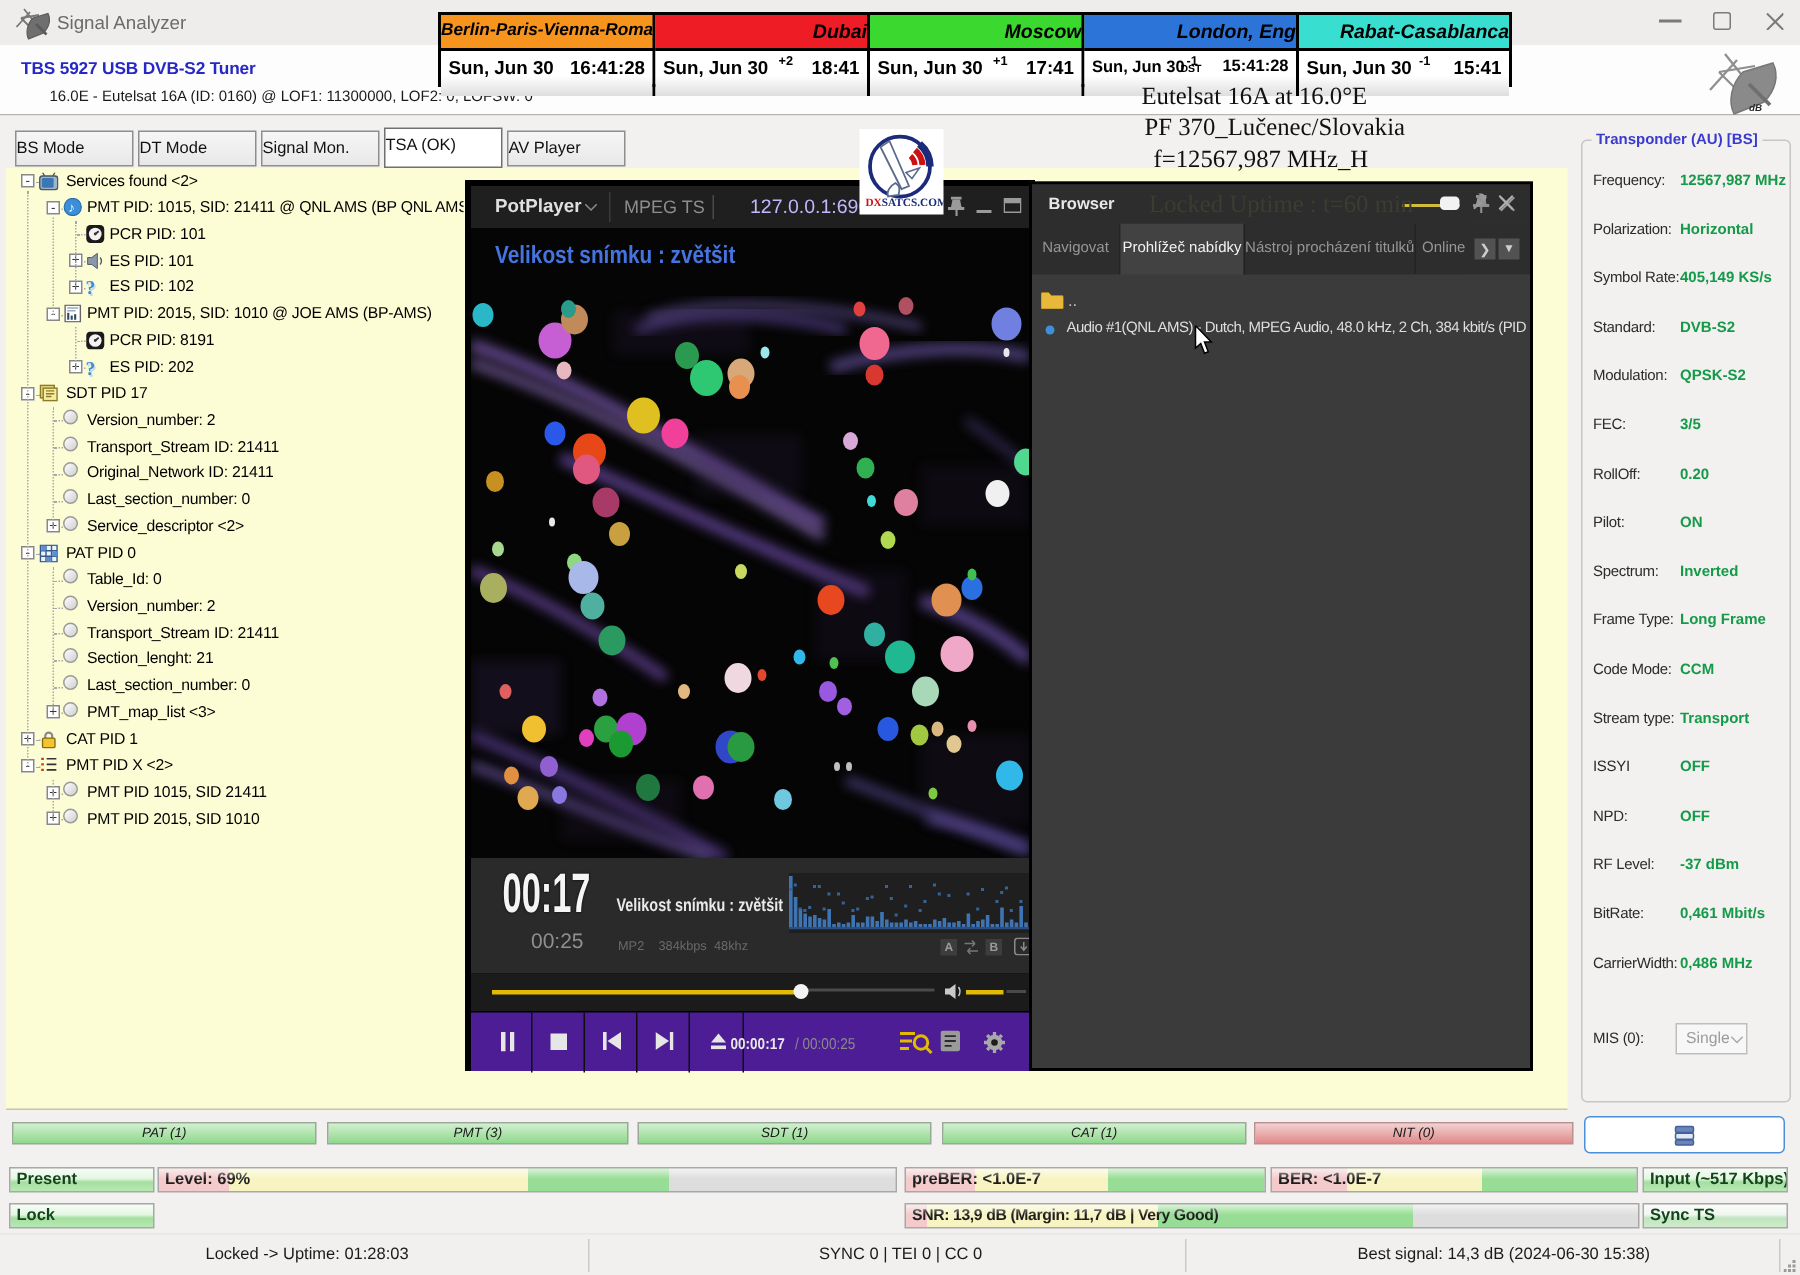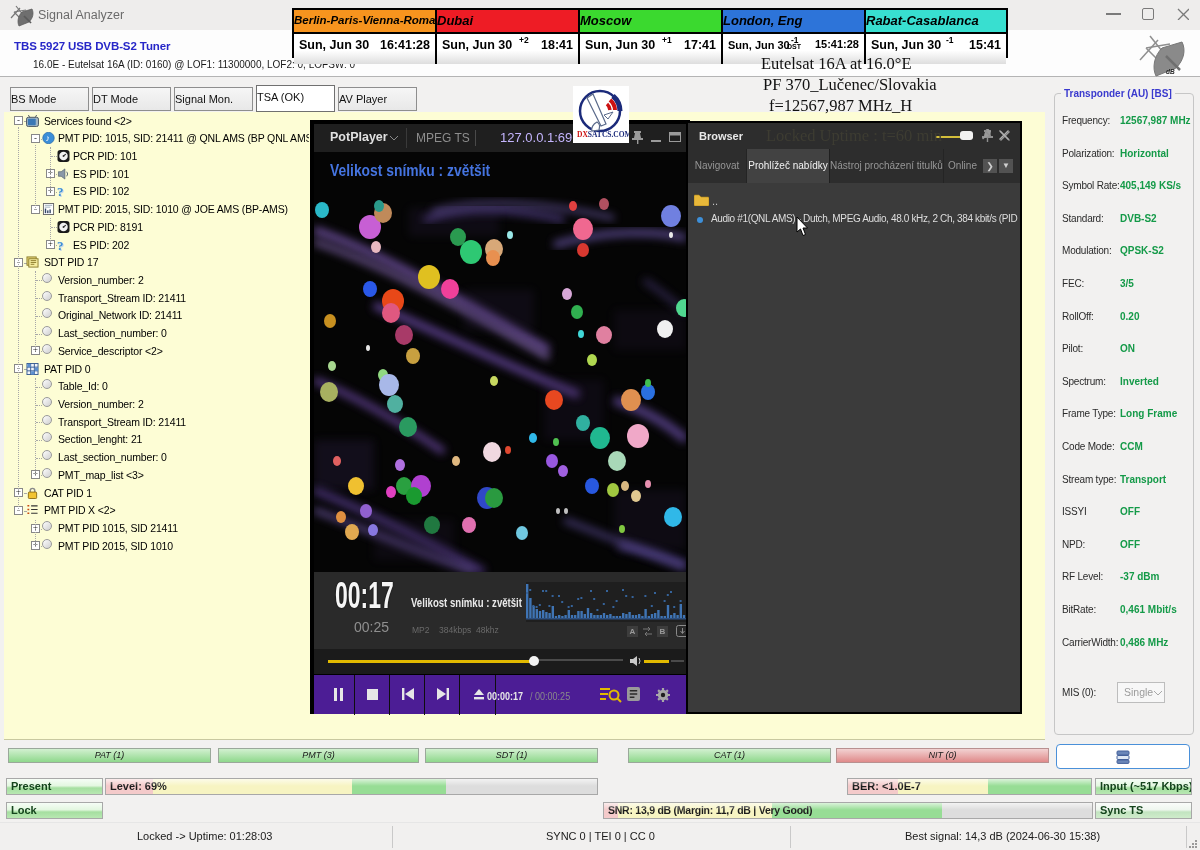--- a/index.html
+++ b/index.html
@@ -9,21 +9,21 @@
 #titlebar{position:absolute;left:0;top:0;width:1200px;height:30px;background:#eeedec;color:#606060}
 #titlebar .t{position:absolute;left:38px;top:8px;font-size:12.5px;color:#6b6b6b}
 #whiteband{position:absolute;left:0;top:30px;width:1200px;height:47px;background:#fdfdfd;border-bottom:1px solid #b4b4b4}
 #tbs{position:absolute;left:14px;top:40px;font-size:11.5px;font-weight:bold;color:#2727c8;letter-spacing:-0.1px}
 #lof{position:absolute;left:33px;top:59px;font-size:10px;color:#1a1a1a}
 #tabrow{position:absolute;left:0;top:77px;width:1200px;height:35px;background:#f2f1f0}
 .tabbtn{position:absolute;top:87px;width:79px;height:24px;background:linear-gradient(#f6f6f6,#e8e8e8);border:1px solid #8e8e8e;font-size:11px;text-align:left;line-height:22px;color:#111}
 .tabbtn.active{background:#fff;top:85px;height:27px;border:1px solid #707070;z-index:3}
 
 #clocks{position:absolute;left:292px;top:8px;width:716px;height:50px;border:2px solid #000;background:#fff}
-.cc{position:absolute;top:0;height:22px;border-right:2px solid #000;font-size:13px;font-weight:bold;font-style:italic;text-align:left;line-height:21px;color:#000;white-space:nowrap;overflow:hidden}
+.cc{position:absolute;top:0;height:22px;border-right:2px solid #000;font-size:13px;font-weight:bold;font-style:italic;text-align:right;line-height:21px;color:#000;white-space:nowrap;overflow:hidden}
 .ct{position:absolute;top:22px;height:32px;border-right:2px solid #000;border-top:2px solid #000;background:linear-gradient(#ffffff,#ffffff 55%,#dedede);font-size:12.5px;font-weight:bold;color:#000}
 .ct .d{position:absolute;left:5px;top:4px}.ct .h{position:absolute;right:5px;top:4px}
 .ct .off{position:absolute;font-size:8.5px;font-weight:bold;top:1px}
 .ct .dst{position:absolute;font-size:7px;font-weight:bold;top:9px}
 
 .serif{position:absolute;font-family:"Liberation Serif",serif;color:#111;white-space:nowrap;z-index:8}
 
 #yellow{position:absolute;left:4px;top:112px;width:1041px;height:628px;background:#fdfdd5;border-bottom:1px solid #c8c8a0}
 
 .trow{position:absolute;font-size:10.5px;color:#000;white-space:nowrap;height:14px;line-height:14px;letter-spacing:-0.15px}
@@ -675,25 +675,26 @@
       </svg></div>
 <div class="abs" style="left:1056px;top:744px;width:134px;height:25px;background:#fff;border:1.5px solid #4a90d9;border-radius:4px">
       <svg class="abs" style="left:59px;top:5px" width="14" height="14" viewBox="0 0 14 14">
         <rect x="1" y="1" width="12" height="4" rx="1" fill="#6a86b8" stroke="#44609a"></rect>
         <rect x="1" y="5.5" width="12" height="4" rx="1" fill="#dfe8f4" stroke="#44609a"></rect>
         <rect x="1" y="10" width="12" height="3.4" rx="1" fill="#6a86b8" stroke="#44609a"></rect>
       </svg>
     </div>
 <div class="gbar" style="left:8px;top:748px;width:203px;">PAT (1)</div>
 <div class="gbar" style="left:218px;top:748px;width:201px;">PMT (3)</div>
-<div class="gbar" style="left:425px;top:748px;width:173px;">SDT (1)</div>
+<div class="gbar" style="left:425px;top:748px;width:196px;">SDT (1)</div>
 <div class="gbar" style="left:628px;top:748px;width:203px;">CAT (1)</div>
 <div class="gbar" style="left:836px;top:748px;width:213px;background:linear-gradient(#f2d2d2,#e08a8a);border:1px solid #b89090;">NIT (0)</div>
 <div class="sbar" style="left:6px;top:778px;width:97px;background:linear-gradient(#f6fdf6 0%,#e3f7e0 45%,#a5dfa0 60%,#b8e8b2 100%);color:#14441c"><span>Present</span></div>
 <div class="sbar" style="left:105px;top:778px;width:493px;background:linear-gradient(to right,#f4caca 0px 47px,#f7f4c2 47px 246px,#97dd95 246px 340px,#dddddd 340px 493px)"><span>Level: 69%</span><i style="position:absolute;left:0;top:0;width:100%;height:7px;background:linear-gradient(rgba(255,255,255,.65),rgba(255,255,255,0))"></i></div>
+<div class="sbar" style="left:603px;top:778px;width:241px;background:linear-gradient(to right,#f4caca 0px 46px,#f7f4c2 46px 135px,#97dd95 135px 241px)"><span>preBER: &lt;1.0E-7</span><i style="position:absolute;left:0;top:0;width:100%;height:7px;background:linear-gradient(rgba(255,255,255,.65),rgba(255,255,255,0))"></i></div>
 <div class="sbar" style="left:847px;top:778px;width:245px;background:linear-gradient(to right,#f4caca 0px 50px,#f7f4c2 50px 140px,#97dd95 140px 245px)"><span>BER: &lt;1.0E-7</span><i style="position:absolute;left:0;top:0;width:100%;height:7px;background:linear-gradient(rgba(255,255,255,.65),rgba(255,255,255,0))"></i></div>
 <div class="sbar" style="left:1095px;top:778px;width:97px;background:linear-gradient(#f6fdf6 0%,#e3f7e0 45%,#a5dfa0 60%,#b8e8b2 100%);color:#14441c"><span>Input (~517 Kbps)</span></div>
 <div class="sbar" style="left:6px;top:802px;width:97px;background:linear-gradient(#f6fdf6 0%,#e3f7e0 45%,#a5dfa0 60%,#b8e8b2 100%);color:#14441c"><span>Lock</span></div>
 <div class="sbar" style="left:603px;top:802px;width:490px;background:linear-gradient(to right,#f4caca 0px 14px,#f7f4c2 14px 168px,#97dd95 168px 338px,#dddddd 338px 490px)"><span style="font-size:10.5px;letter-spacing:-0.25px">SNR: 13,9 dB (Margin: 11,7 dB | Very Good)</span><i style="position:absolute;left:0;top:0;width:100%;height:7px;background:linear-gradient(rgba(255,255,255,.65),rgba(255,255,255,0))"></i></div>
 <div class="sbar" style="left:1095px;top:802px;width:97px;background:linear-gradient(#fafcfa 0%,#eef6ee 45%,#c2e4c0 60%,#cfeccb 100%);color:#14441c"><span>Sync TS</span></div>
 <div id="statusbar">
 <div class="ssep" style="left:392px"></div>
       <div class="ssep" style="left:790px"></div>
       <div class="ssep" style="left:1186px"></div>
 <div class="stext" style="left:137px">Locked -&gt; Uptime: 01:28:03</div>

